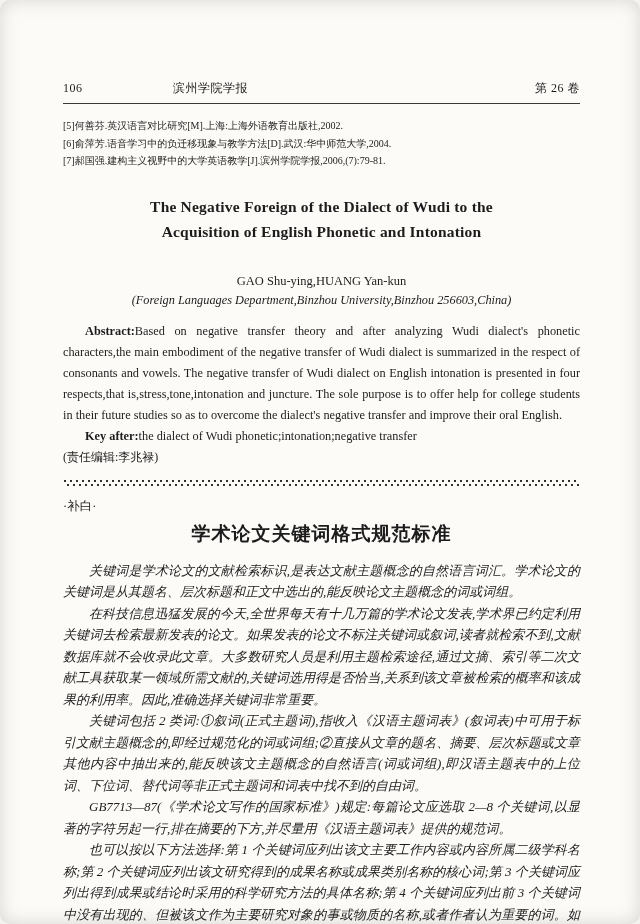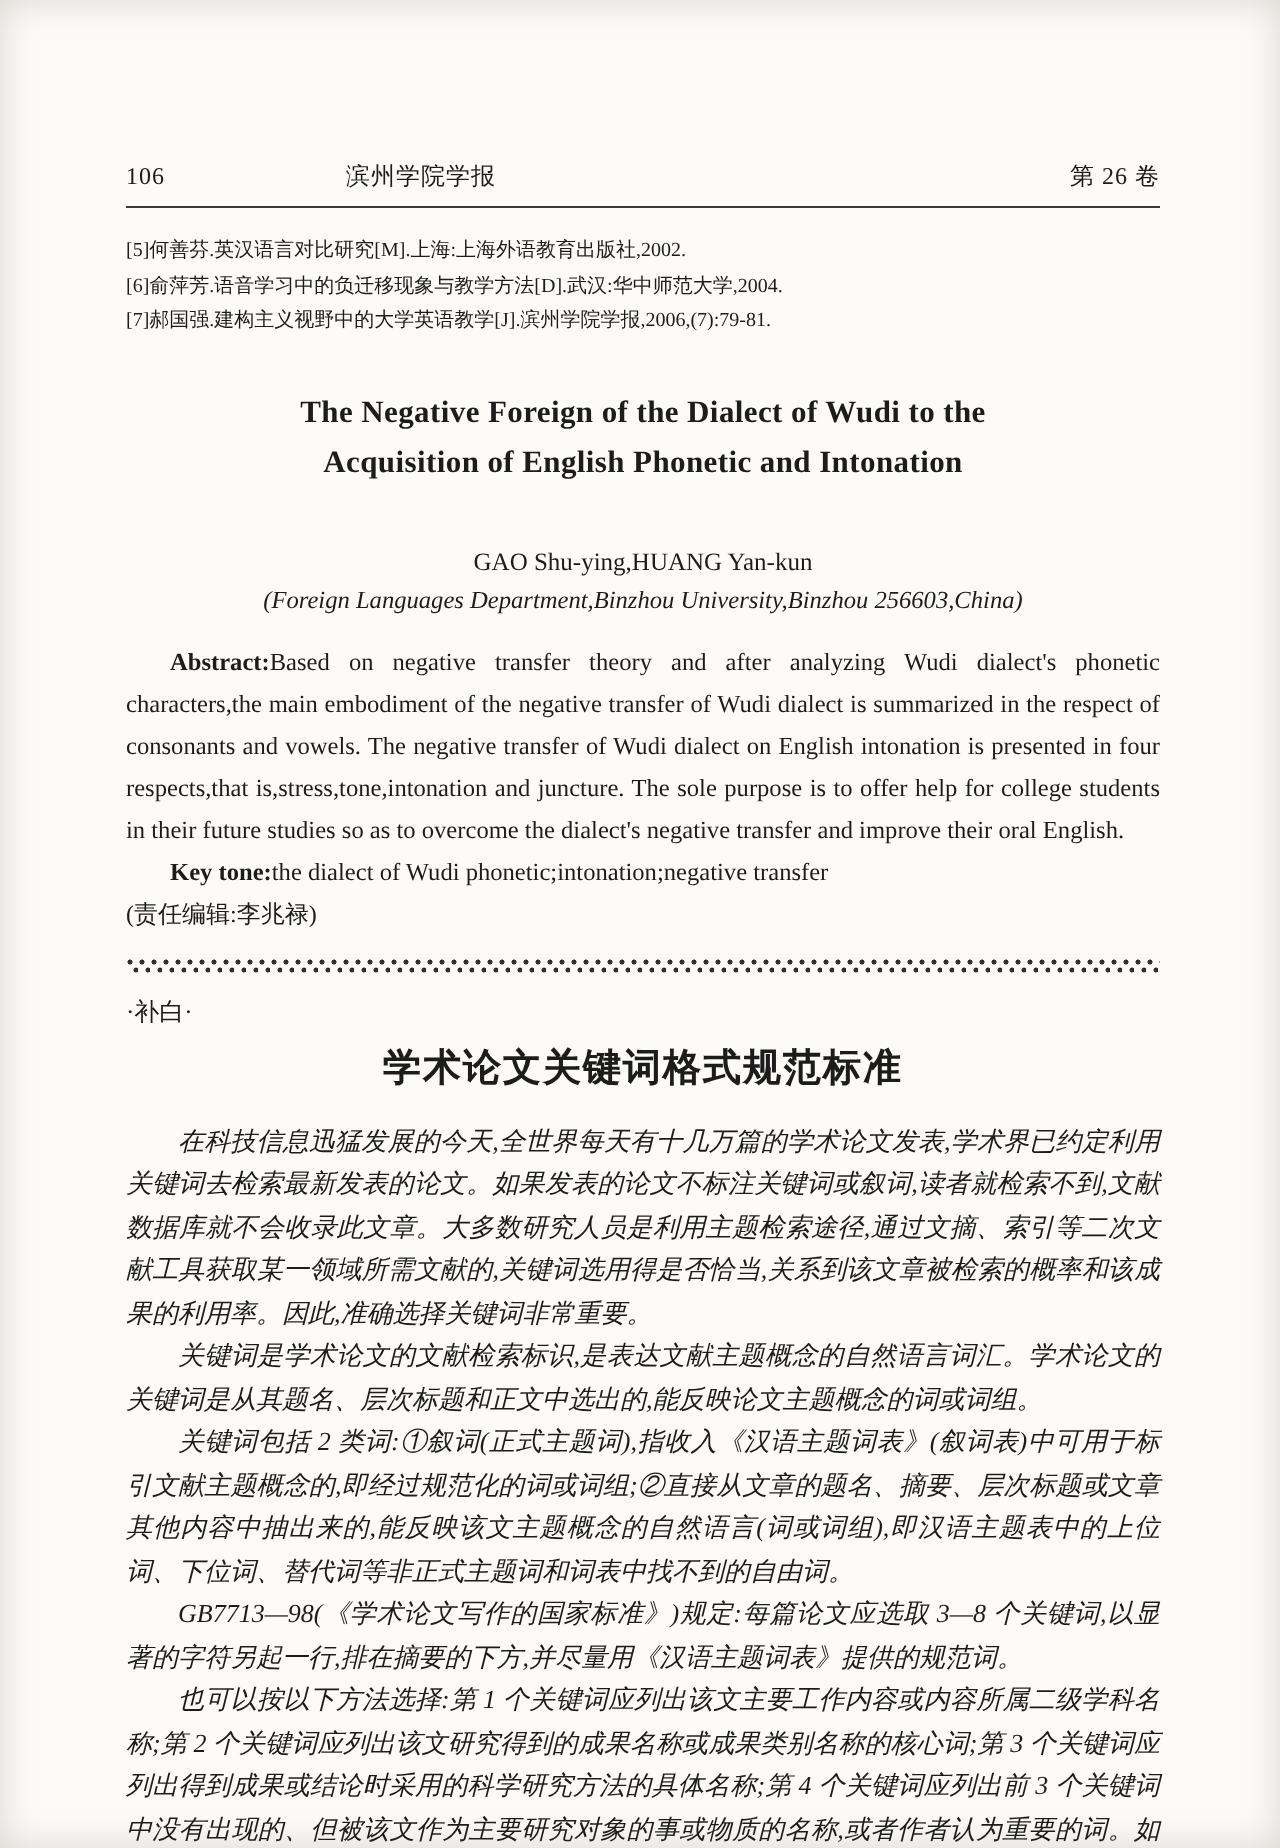--- a/index.html
+++ b/index.html
@@ -9,20 +9,21 @@
     font-family: "Liberation Serif", "DejaVu Serif", serif;
     color: #1c1c1c;
     overflow: hidden;
   }
   .page {
     box-sizing: border-box;
     width: 640px; height: 924px;
     padding: 80px 60px 0 63px;
     background: #fcfbf8;
     box-shadow: inset 0 0 18px rgba(150,145,135,.35);
+    border-radius: 10px;
   }
   
   .running-head {
     display: flex; align-items: baseline;
     font-size: 12px; letter-spacing: .5px;
     padding-bottom: 6px;
     border-bottom: 1.4px solid #3a3a3a;
   }
   .running-head .page-no { width: 110px; }
   .running-head .journal { flex: 1; }
@@ -103,31 +104,31 @@
 
   <div class="en-title">The Negative Foreign of the Dialect of Wudi to the
 Acquisition of English Phonetic and Intonation</div>
 
   <div class="authors">GAO Shu-ying,HUANG Yan-kun</div>
 
   <div class="affiliation">(Foreign Languages Department,Binzhou University,Binzhou 256603,China)</div>
 
   <div class="abstract"><span class="lead-indent"></span><b>Abstract:</b><span>Based on negative transfer theory and after analyzing Wudi dialect's phonetic characters,the main embodiment of the negative transfer of Wudi dialect is summarized in the respect of consonants and vowels. The negative transfer of Wudi dialect on English intonation is presented in four respects,that is,stress,tone,intonation and juncture. The sole purpose is to offer help for college students in their future studies so as to overcome the dialect's negative transfer and improve their oral English.</span></div>
 
-  <div class="keywords"><span class="lead-indent" style="display:inline-block;width:22px;"></span><b>Key tone:</b><span>the dialect of Wudi phonetic;intonation;negative transfer</span></div>
+  <div class="keywords"><span class="lead-indent" style="display:inline-block;width:22px;"></span><b>Key after:</b><span>the dialect of Wudi phonetic;intonation;negative transfer</span></div>
 
   <div class="editor-note">(责任编辑:李兆禄)</div>
 
   <div class="divider"></div>
 
   <div class="filler-label">·补白·</div>
 
   <div class="filler-title">学术论文关键词格式规范标准</div>
 
   <div class="filler-body">
+    <p>关键词是学术论文的文献检索标识,是表达文献主题概念的自然语言词汇。学术论文的关键词是从其题名、层次标题和正文中选出的,能反映论文主题概念的词或词组。</p>
     <p>在科技信息迅猛发展的今天,全世界每天有十几万篇的学术论文发表,学术界已约定利用关键词去检索最新发表的论文。如果发表的论文不标注关键词或叙词,读者就检索不到,文献数据库就不会收录此文章。大多数研究人员是利用主题检索途径,通过文摘、索引等二次文献工具获取某一领域所需文献的,关键词选用得是否恰当,关系到该文章被检索的概率和该成果的利用率。因此,准确选择关键词非常重要。</p>
-    <p>关键词是学术论文的文献检索标识,是表达文献主题概念的自然语言词汇。学术论文的关键词是从其题名、层次标题和正文中选出的,能反映论文主题概念的词或词组。</p>
     <p>关键词包括 2 类词:①叙词(正式主题词),指收入《汉语主题词表》(叙词表)中可用于标引文献主题概念的,即经过规范化的词或词组;②直接从文章的题名、摘要、层次标题或文章其他内容中抽出来的,能反映该文主题概念的自然语言(词或词组),即汉语主题表中的上位词、下位词、替代词等非正式主题词和词表中找不到的自由词。</p>
-    <p>GB7713—98(《学术论文写作的国家标准》)规定:每篇论文应选取 3—8 个关键词,以显著的字符另起一行,排在摘要的下方,并尽量用《汉语主题词表》提供的规范词。</p>
+    <p>GB7713—87(《学术论文写作的国家标准》)规定:每篇论文应选取 2—8 个关键词,以显著的字符另起一行,排在摘要的下方,并尽量用《汉语主题词表》提供的规范词。</p>
     <p>也可以按以下方法选择:第 1 个关键词应列出该文主要工作内容或内容所属二级学科名称;第 2 个关键词应列出该文研究得到的成果名称或成果类别名称的核心词;第 3 个关键词应列出得到成果或结论时采用的科学研究方法的具体名称;第 4 个关键词应列出前 3 个关键词中没有出现的、但被该文作为主要研究对象的事或物质的名称,或者作者认为重要的词。如果需要第 5 个、第 6 个等以后的关键词应是作者认为有利于检索和文献利用的其他关键词。</p>
   </div>
 
 </div>
 
 </body></html>

